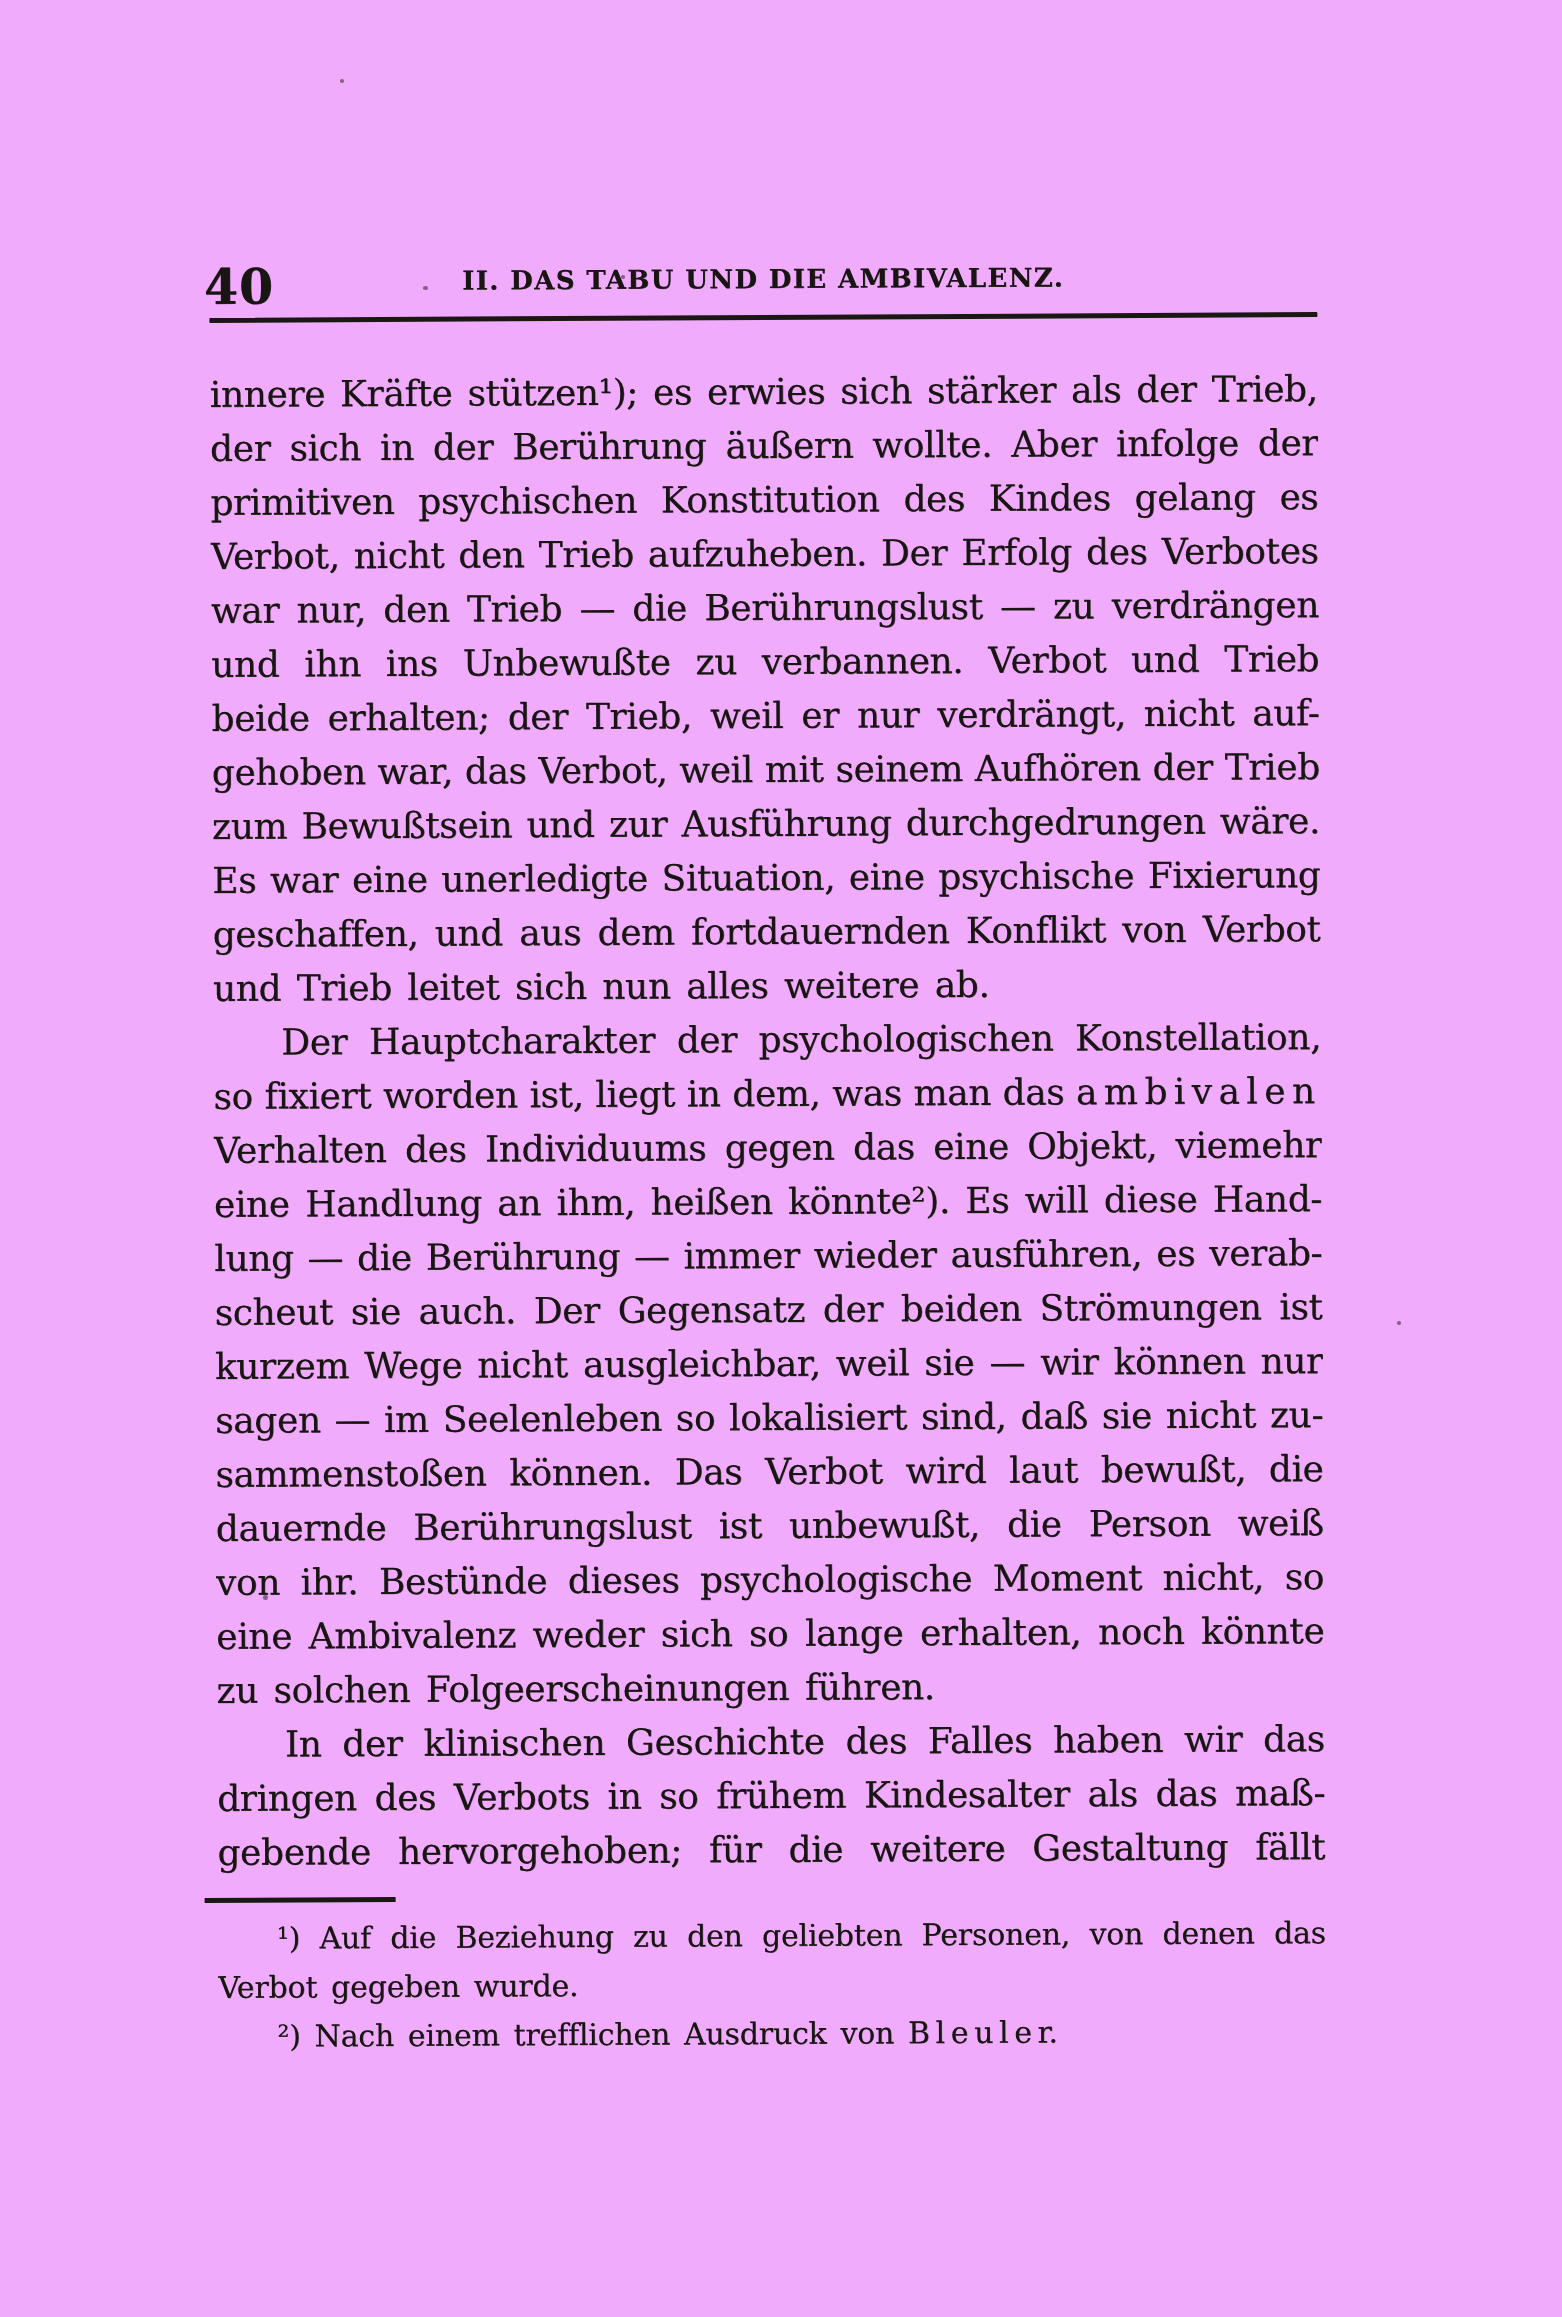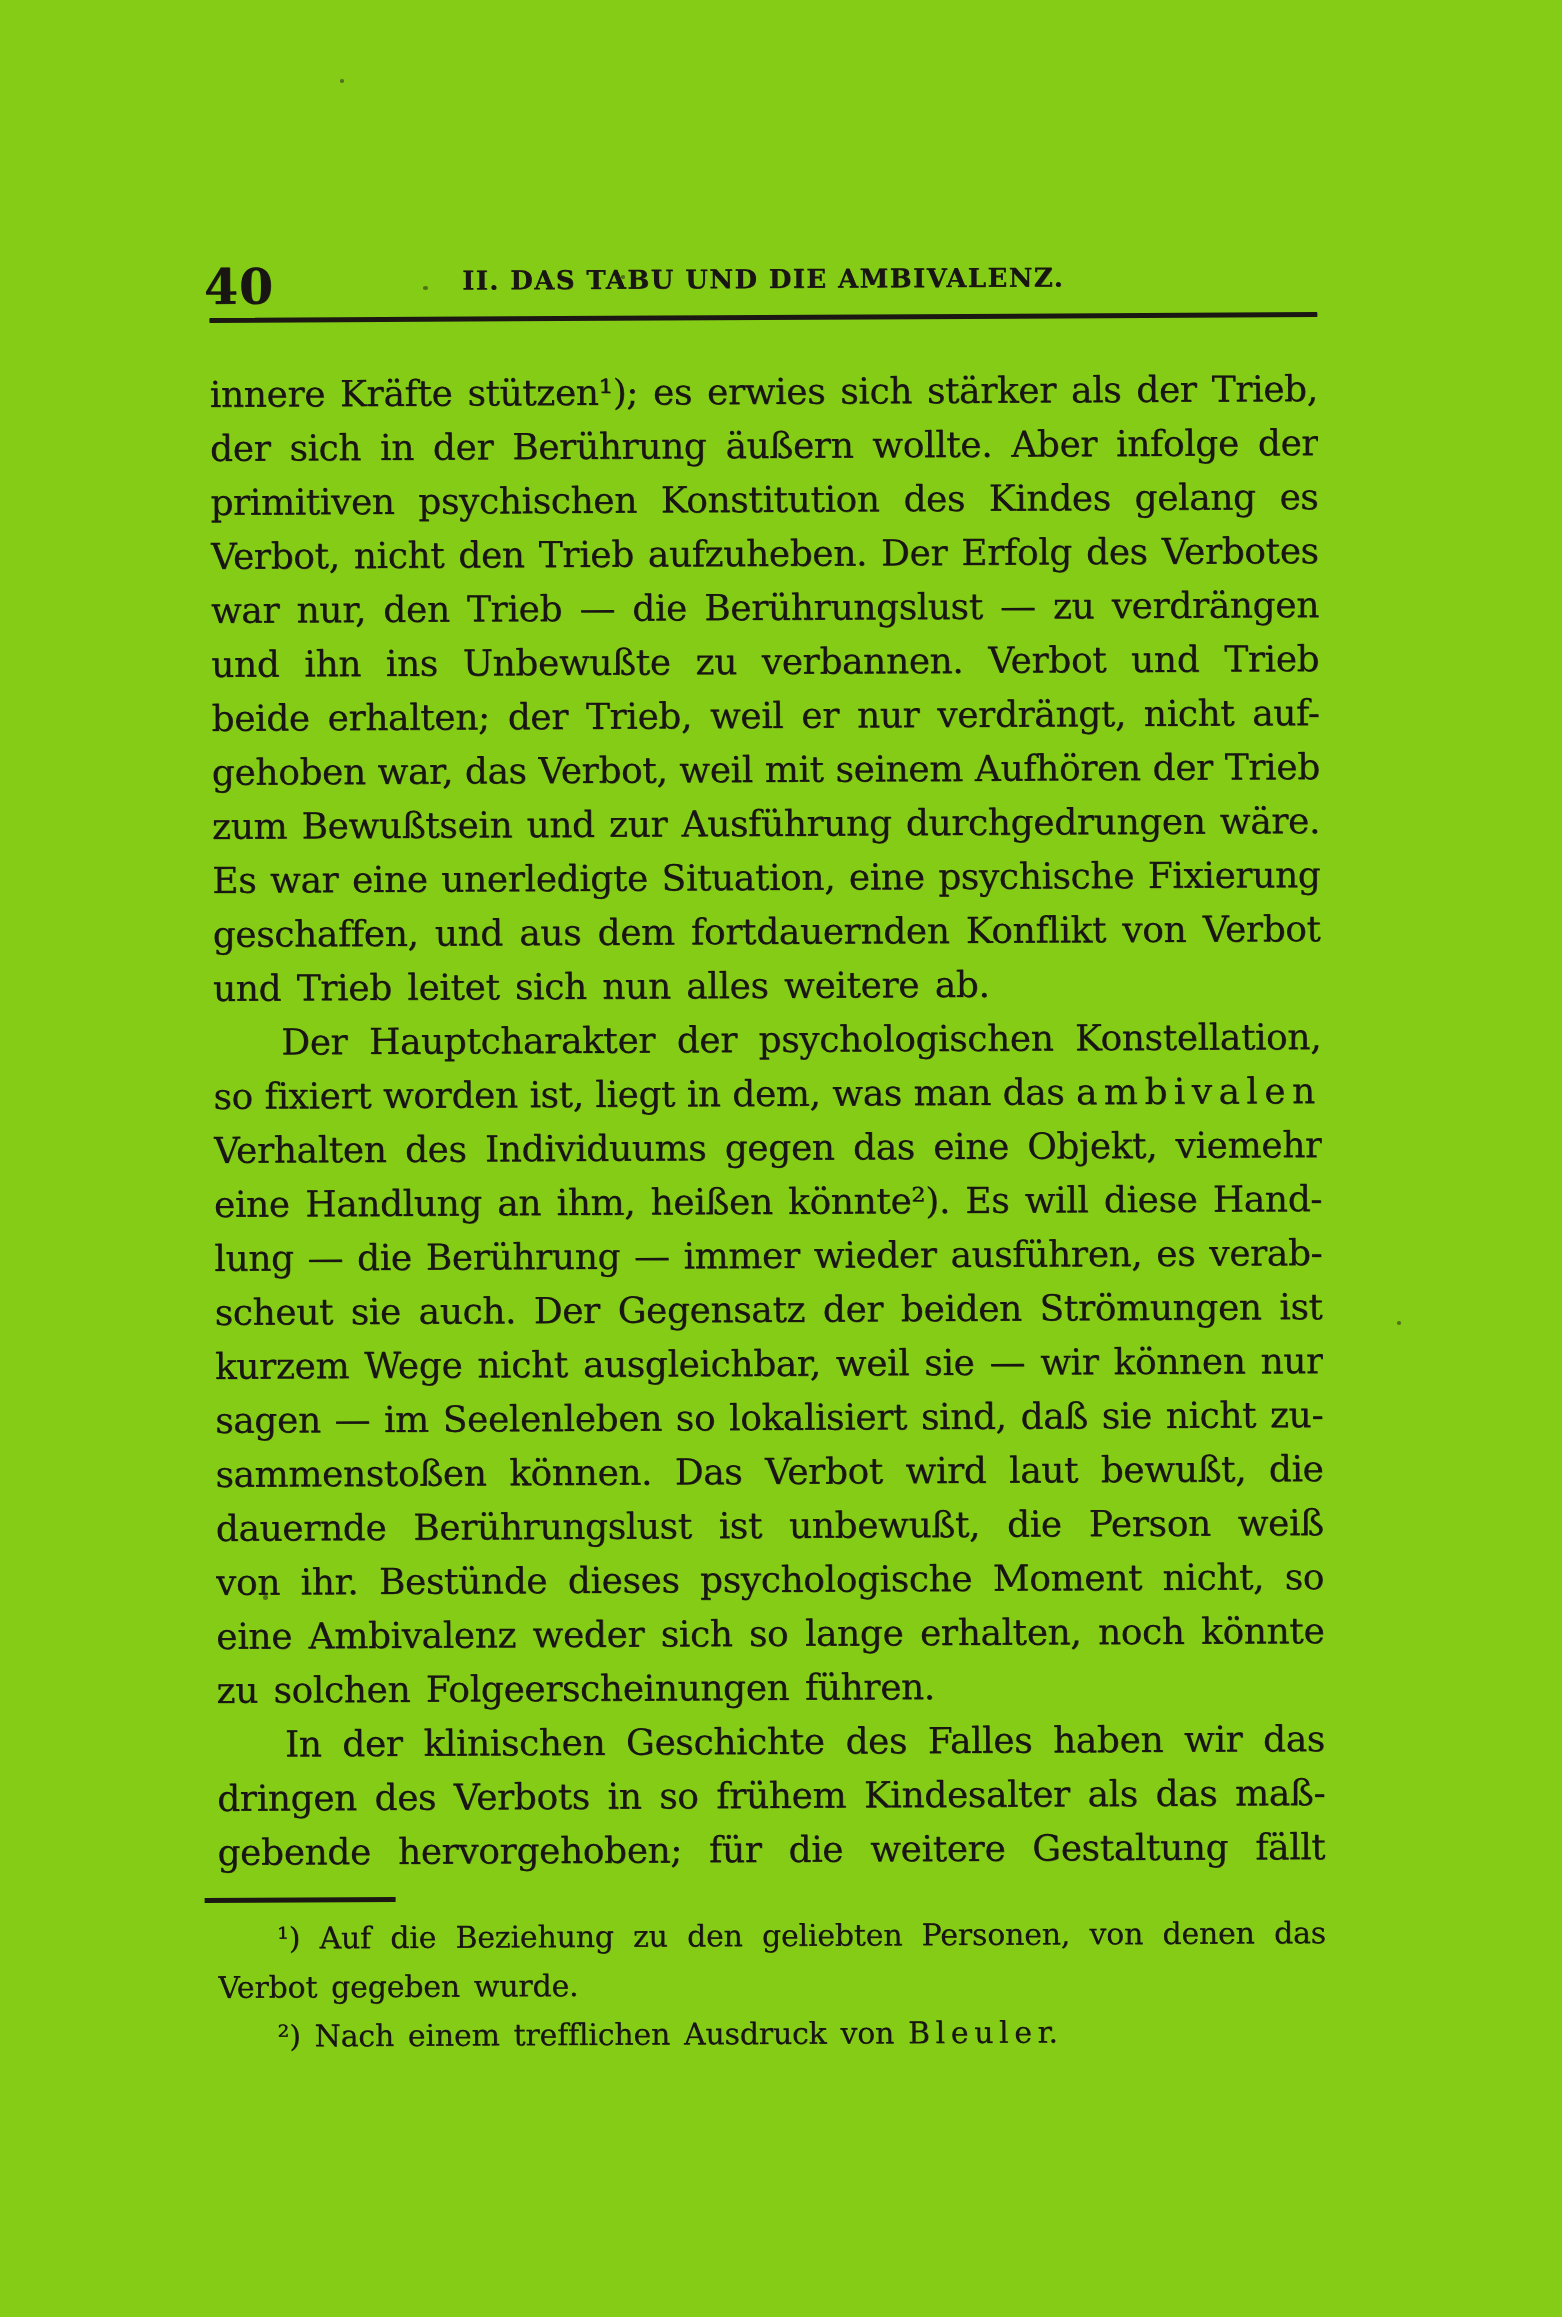--- a/index.html
+++ b/index.html
@@ -1,21 +1,21 @@
 <!DOCTYPE html>
 <html style="font-size:14.4px"><head>
 <meta charset="utf-8">
 <style>
   html,body{margin:0;padding:0;}
   body{
     width:1563px;height:2318px;position:relative;overflow:hidden;
     background:#fbfaf7;
     font-family:"DejaVu Serif", serif;
   }
-  .sheet{position:absolute;inset:0;background:#84cc16;}
+  .sheet{position:absolute;inset:0;background:#f0abfc;}
   .content{
     position:absolute;left:209px;top:248px;width:1108px;
     transform:rotate(-0.3deg);transform-origin:50% 0;
     color:#181512;
   }
   .header{position:relative;height:58px;text-align:center;}
   .pagenum{
     position:absolute;left:-5.4px;bottom:-7.2px;
     font-size:49px;font-weight:bold;letter-spacing:0.9px;
     text-shadow:0.5px 0.3px 0 rgba(24,21,18,0.7);

